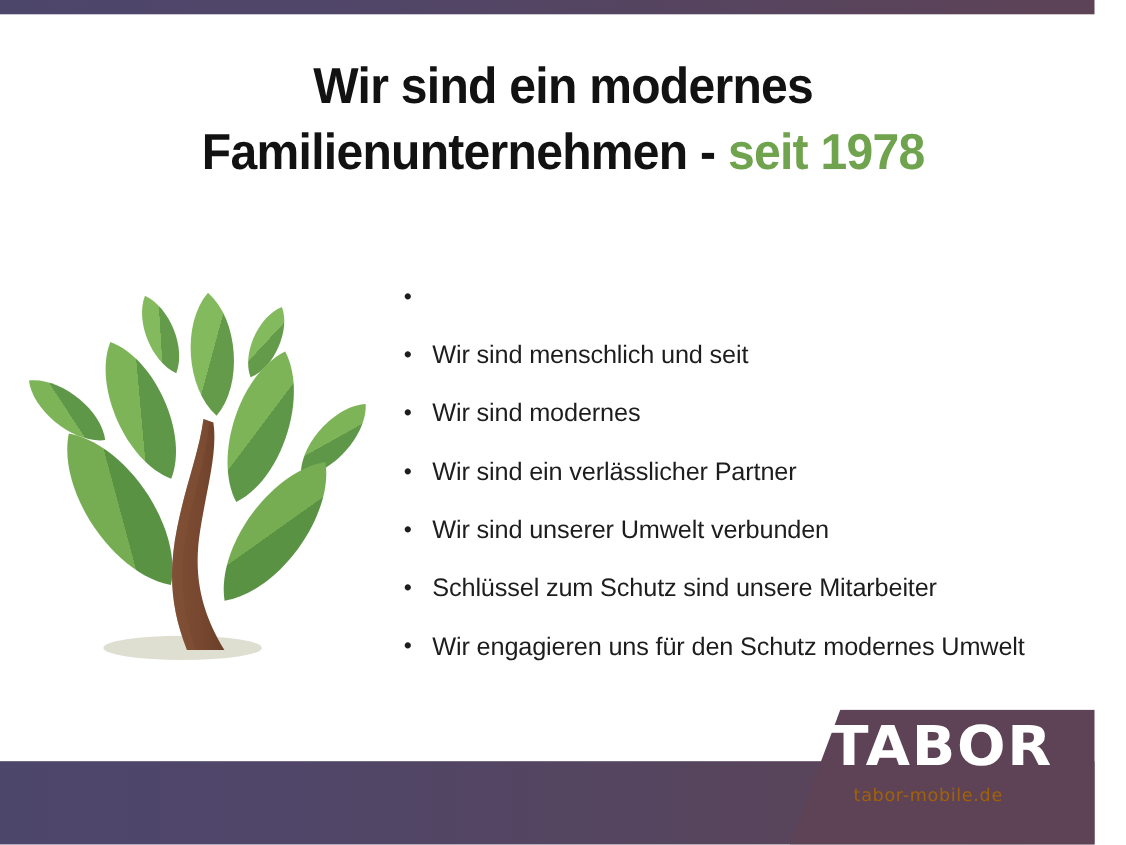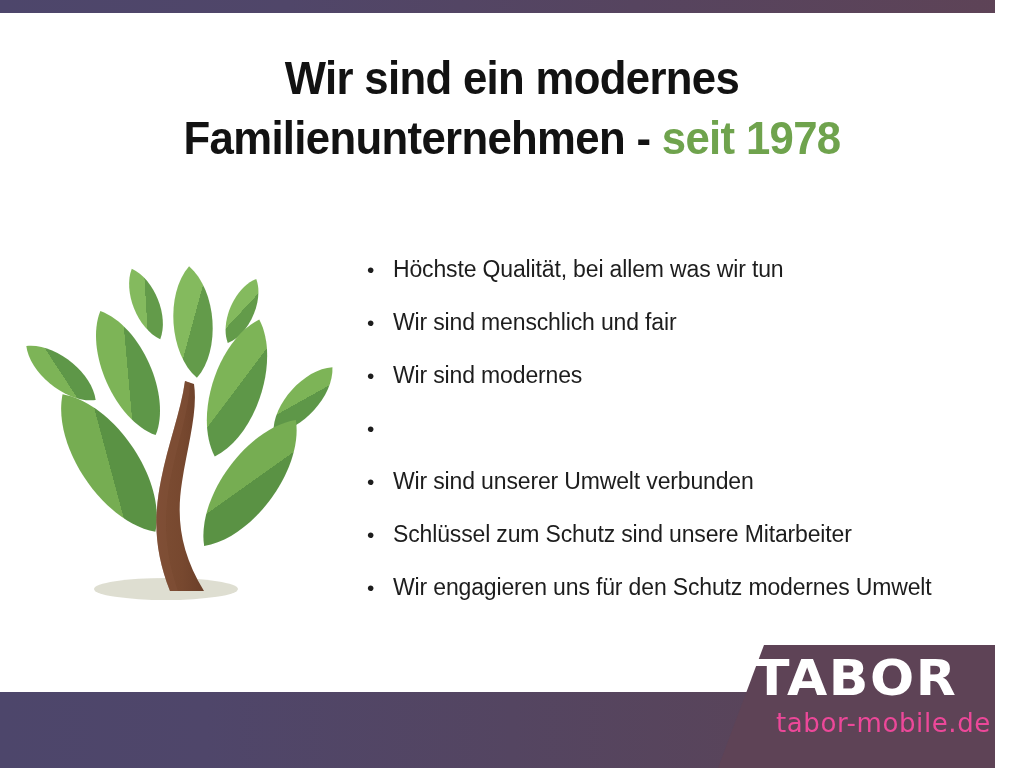--- a/index.html
+++ b/index.html
@@ -98,22 +98,22 @@
     font-weight:700;
     letter-spacing:1.5px;
     font-family:"DejaVu Sans","Liberation Sans",sans-serif;
     transform:scaleX(1.04);
     transform-origin:left center;
   }
   .logo-tagline{
     display:block;
     margin-top:7px;
     margin-left:22px;
-    color:#ec4899;
-    font-size:26px;
+    color:#a16207;
+    font-size:16px;
     line-height:24px;
     font-weight:400;
     letter-spacing:0.6px;
     font-family:"DejaVu Sans","Liberation Sans",sans-serif;
   }
 </style>
 </head>
 <body>
 
 <div class="slide">
@@ -199,32 +199,32 @@
                C170,196 180,163 176,136
                Z" fill="url(#trunkg)"></path>
       <path d="M167,133 C163,163 150,196 143,232 C135,272 137,305 152,343 L160,343
                C147,305 145,272 152,233 C159,196 171,163 172,135 Z" fill="#83523a" opacity="0.45"></path>
     </svg>
   </div>
 
   <ul class="bullets">
     <li>
       <span class="dot">•</span>
-      <span>Höchste Qualität, bei allem was wir tun</span>
-    </li>
-    <li>
-      <span class="dot">•</span>
-      <span>Wir sind menschlich und fair</span>
+    </li>
+    <li>
+      <span class="dot">•</span>
+      <span>Wir sind menschlich und seit</span>
     </li>
     <li>
       <span class="dot">•</span>
       <span>Wir sind modernes</span>
     </li>
     <li>
       <span class="dot">•</span>
+      <span>Wir sind ein verlässlicher Partner</span>
     </li>
     <li>
       <span class="dot">•</span>
       <span>Wir sind unserer Umwelt verbunden</span>
     </li>
     <li>
       <span class="dot">•</span>
       <span>Schlüssel zum Schutz sind unsere Mitarbeiter</span>
     </li>
     <li>

